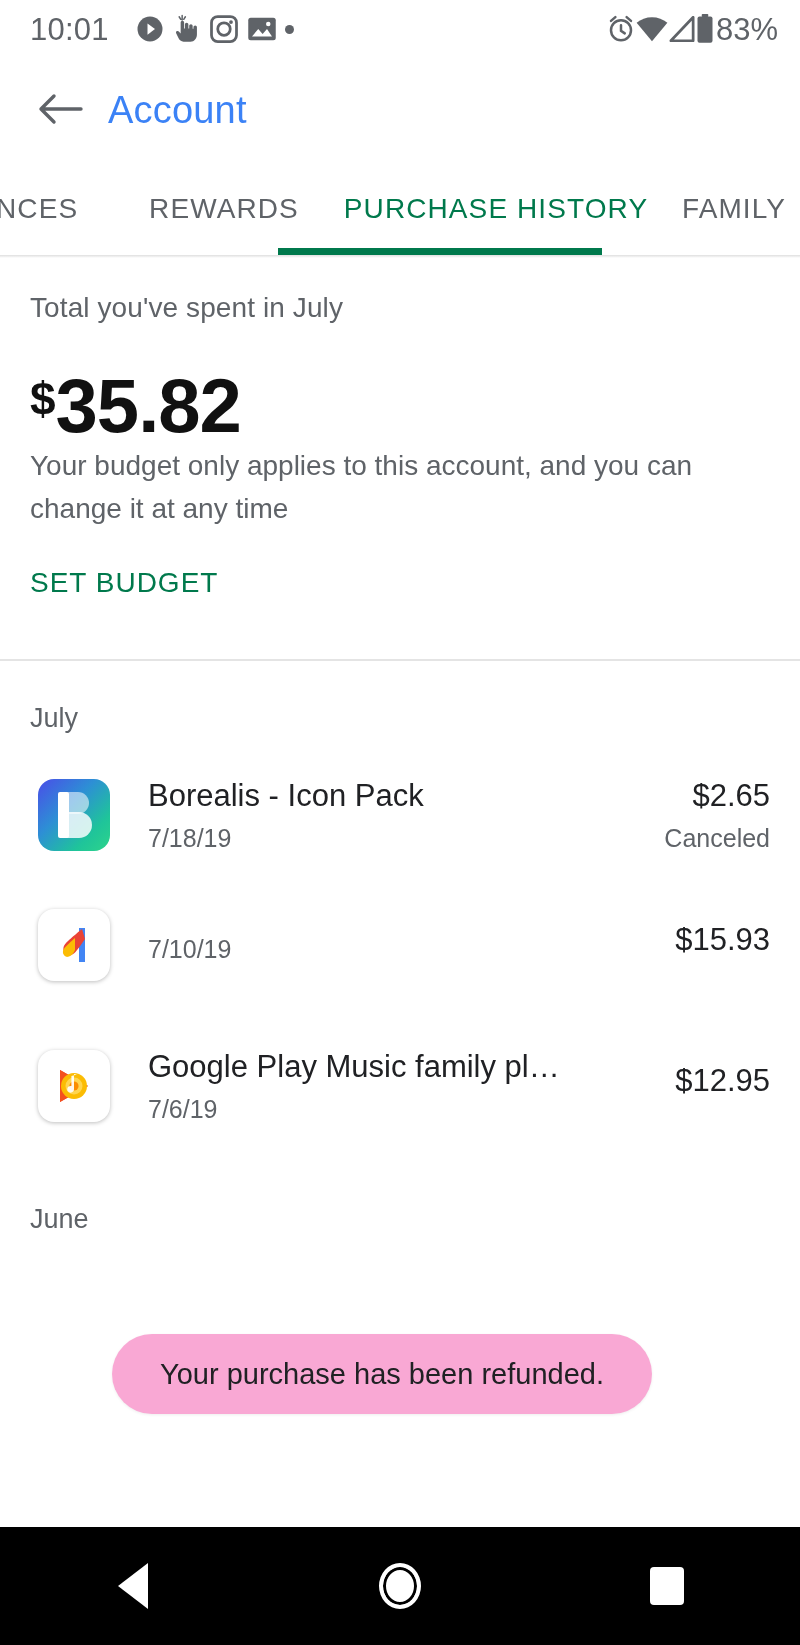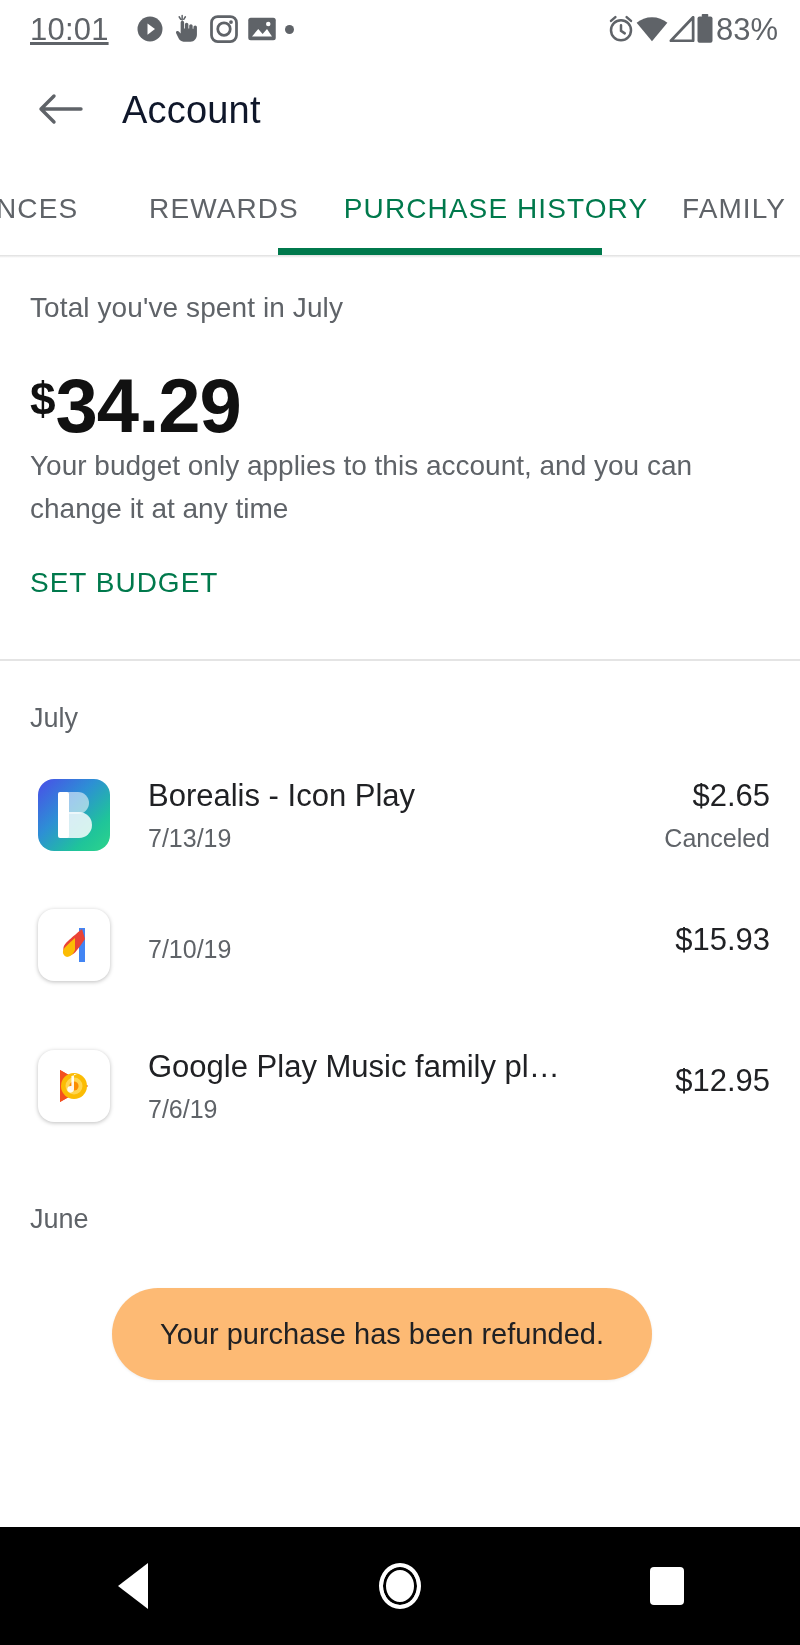--- a/index.html
+++ b/index.html
@@ -14,32 +14,32 @@
 
   
   .statusbar{
     height:58px; display:flex; align-items:center;
     padding:0 22px 0 30px; color:#5f6368;
   }
   .sb-time{
     font-size:31px; font-weight:400; color:#5f6368;
     letter-spacing:0.2px; margin-right:18px; line-height:1;
   }
-  .sb-left{ display:flex; align-items:center; gap:8px; flex:1;text-decoration:underline; }
+  .sb-left{ display:flex; align-items:center; gap:8px; flex:1; }
   .sb-right{ display:flex; align-items:center; gap:0; }
   .sb-ico{ display:inline-flex; align-items:center; justify-content:center; }
   .sb-batt-text{ font-size:31px; color:#5f6368; line-height:1; margin-left:2px;}
   .dot-small{ width:9px;height:9px;border-radius:50%;background:#5f6368;display:block;}
 
   
   .appbar{ height:105px; display:flex; align-items:center; padding-left:30px; background:#fff;}
   .back-btn{ width:60px;height:60px;display:flex;align-items:center;justify-content:center;cursor:pointer;}
   .appbar-title{
-    font-size:38px; color:#0f172a; font-weight:400;
-    margin-left:32px; letter-spacing:0.2px;
+    font-size:38px; color:#3b82f6; font-weight:400;
+    margin-left:18px; letter-spacing:0.2px;
   }
 
   
   .tabbar{
     position:relative; height:92px; display:flex; align-items:center;
     background:#fff; overflow:hidden; white-space:nowrap;
   }
   .tab{
     font-size:28px; letter-spacing:1.1px; color:#5f6368;
     padding:0 0 0 0; display:flex; align-items:center; height:100%;
@@ -127,22 +127,22 @@
     background:rgba(255,255,255,0.55); border-radius:0 11px 11px 0;
   }
 
   .ic-white-card{
     background:#fff; border-radius:16px;
     box-shadow:0 1px 4px rgba(0,0,0,0.26);
   }
 
   
   .toast{
-    position:absolute; left:112px; top:1288px; width:540px; height:92px;
-    background:#fdba74; border-radius:46px;
+    position:absolute; left:112px; top:1334px; width:540px; height:80px;
+    background:#f9a8d4; border-radius:46px;
     display:flex; align-items:center; justify-content:center;
     box-shadow:0 1px 3px rgba(0,0,0,0.07);
   }
   .toast-text{ font-size:29px; color:#202124; }
 
   
   .navbar{
     position:absolute; left:0; bottom:0; width:800px; height:118px;
     background:#000; display:flex; align-items:center; justify-content:space-around;
   }
@@ -262,42 +262,42 @@
   </div>
   <div class="tabbar-shadow"></div>
 
   <div class="content">
 
     <div class="budget">
       <div class="budget-label">Total you've spent in July</div>
 
       <div class="budget-amount">
         <span class="cur">$</span>
-        <span class="val">34.29</span>
+        <span class="val">35.82</span>
       </div>
 
       <div class="budget-desc">Your budget only applies to this account, and you can change it at any time</div>
 
       <div class="set-budget">SET BUDGET</div>
     </div>
 
     <div class="divider"></div>
 
     <div class="month-head">July</div>
 
     <div class="purchases">
 
       <div class="prow">
         <div class="prow-icon ic-borealis">
           <span class="glyph"></span>
             <span class="bump"></span>
         </div>
         <div class="prow-mid">
-          <div class="prow-title">Borealis - Icon Play</div>
-          <div class="prow-date">7/13/19</div>
+          <div class="prow-title">Borealis - Icon Pack</div>
+          <div class="prow-date">7/18/19</div>
         </div>
         <div class="prow-right">
           <div class="prow-price">$2.65</div>
           <div class="prow-status">Canceled</div>
         </div>
       </div>
 
       <div class="prow" style="padding-top:34px;padding-bottom:34px;">
         <div class="prow-icon ic-white-card">
           <svg width="46" height="46" viewBox="0 0 46 46">

